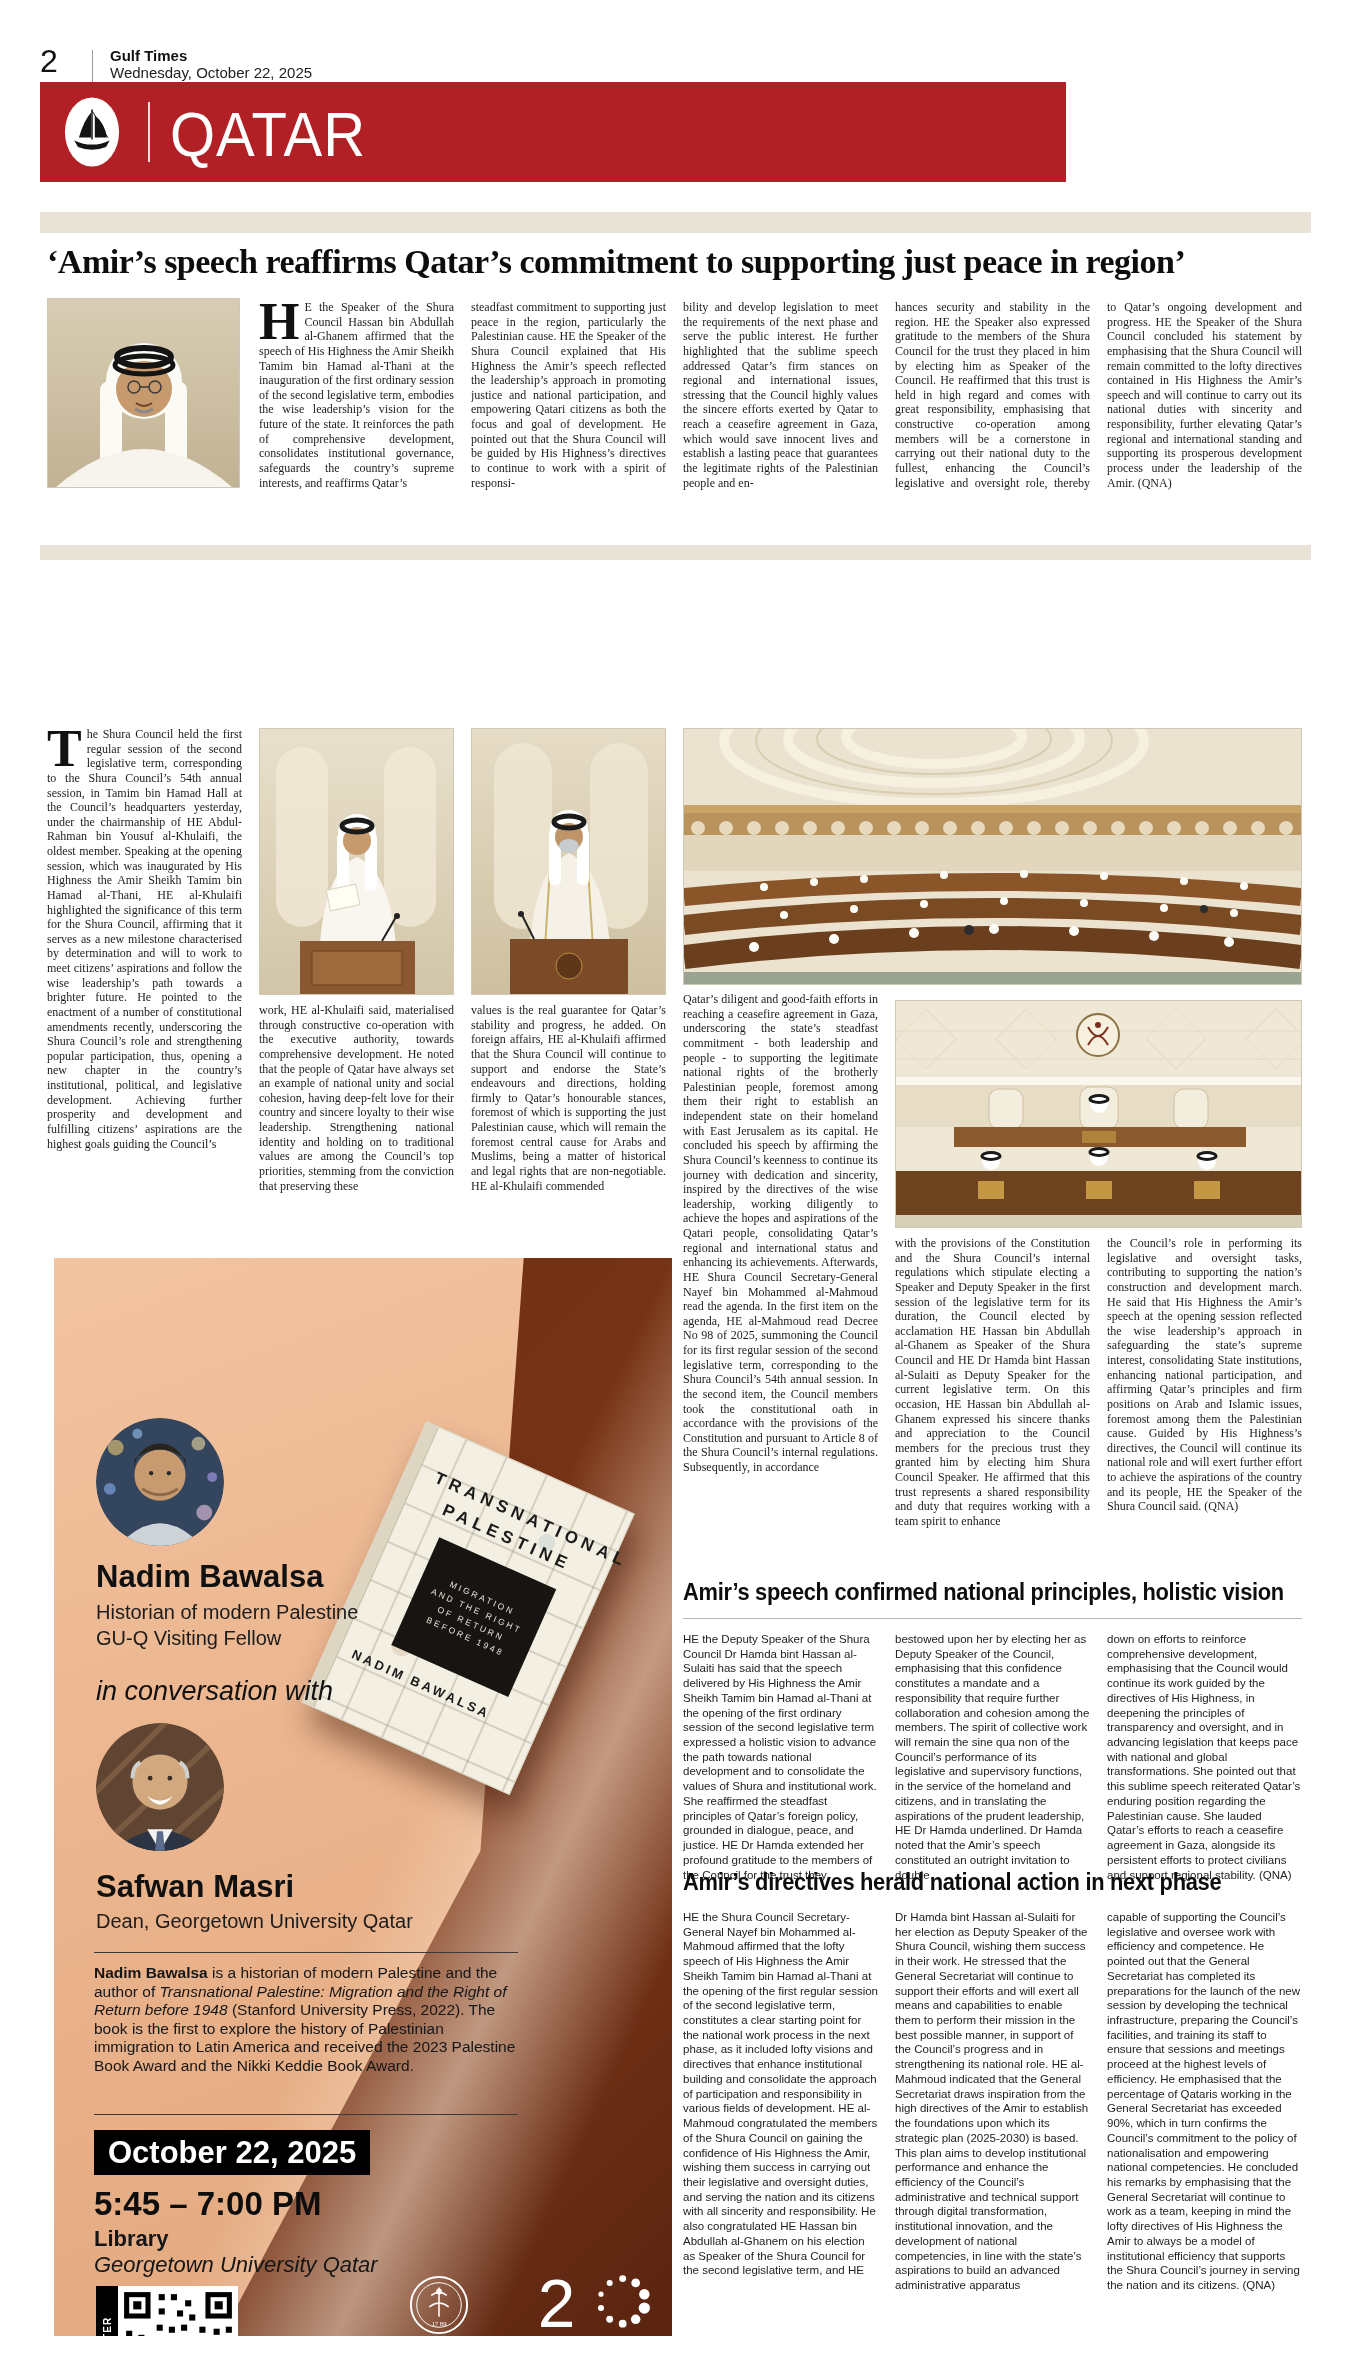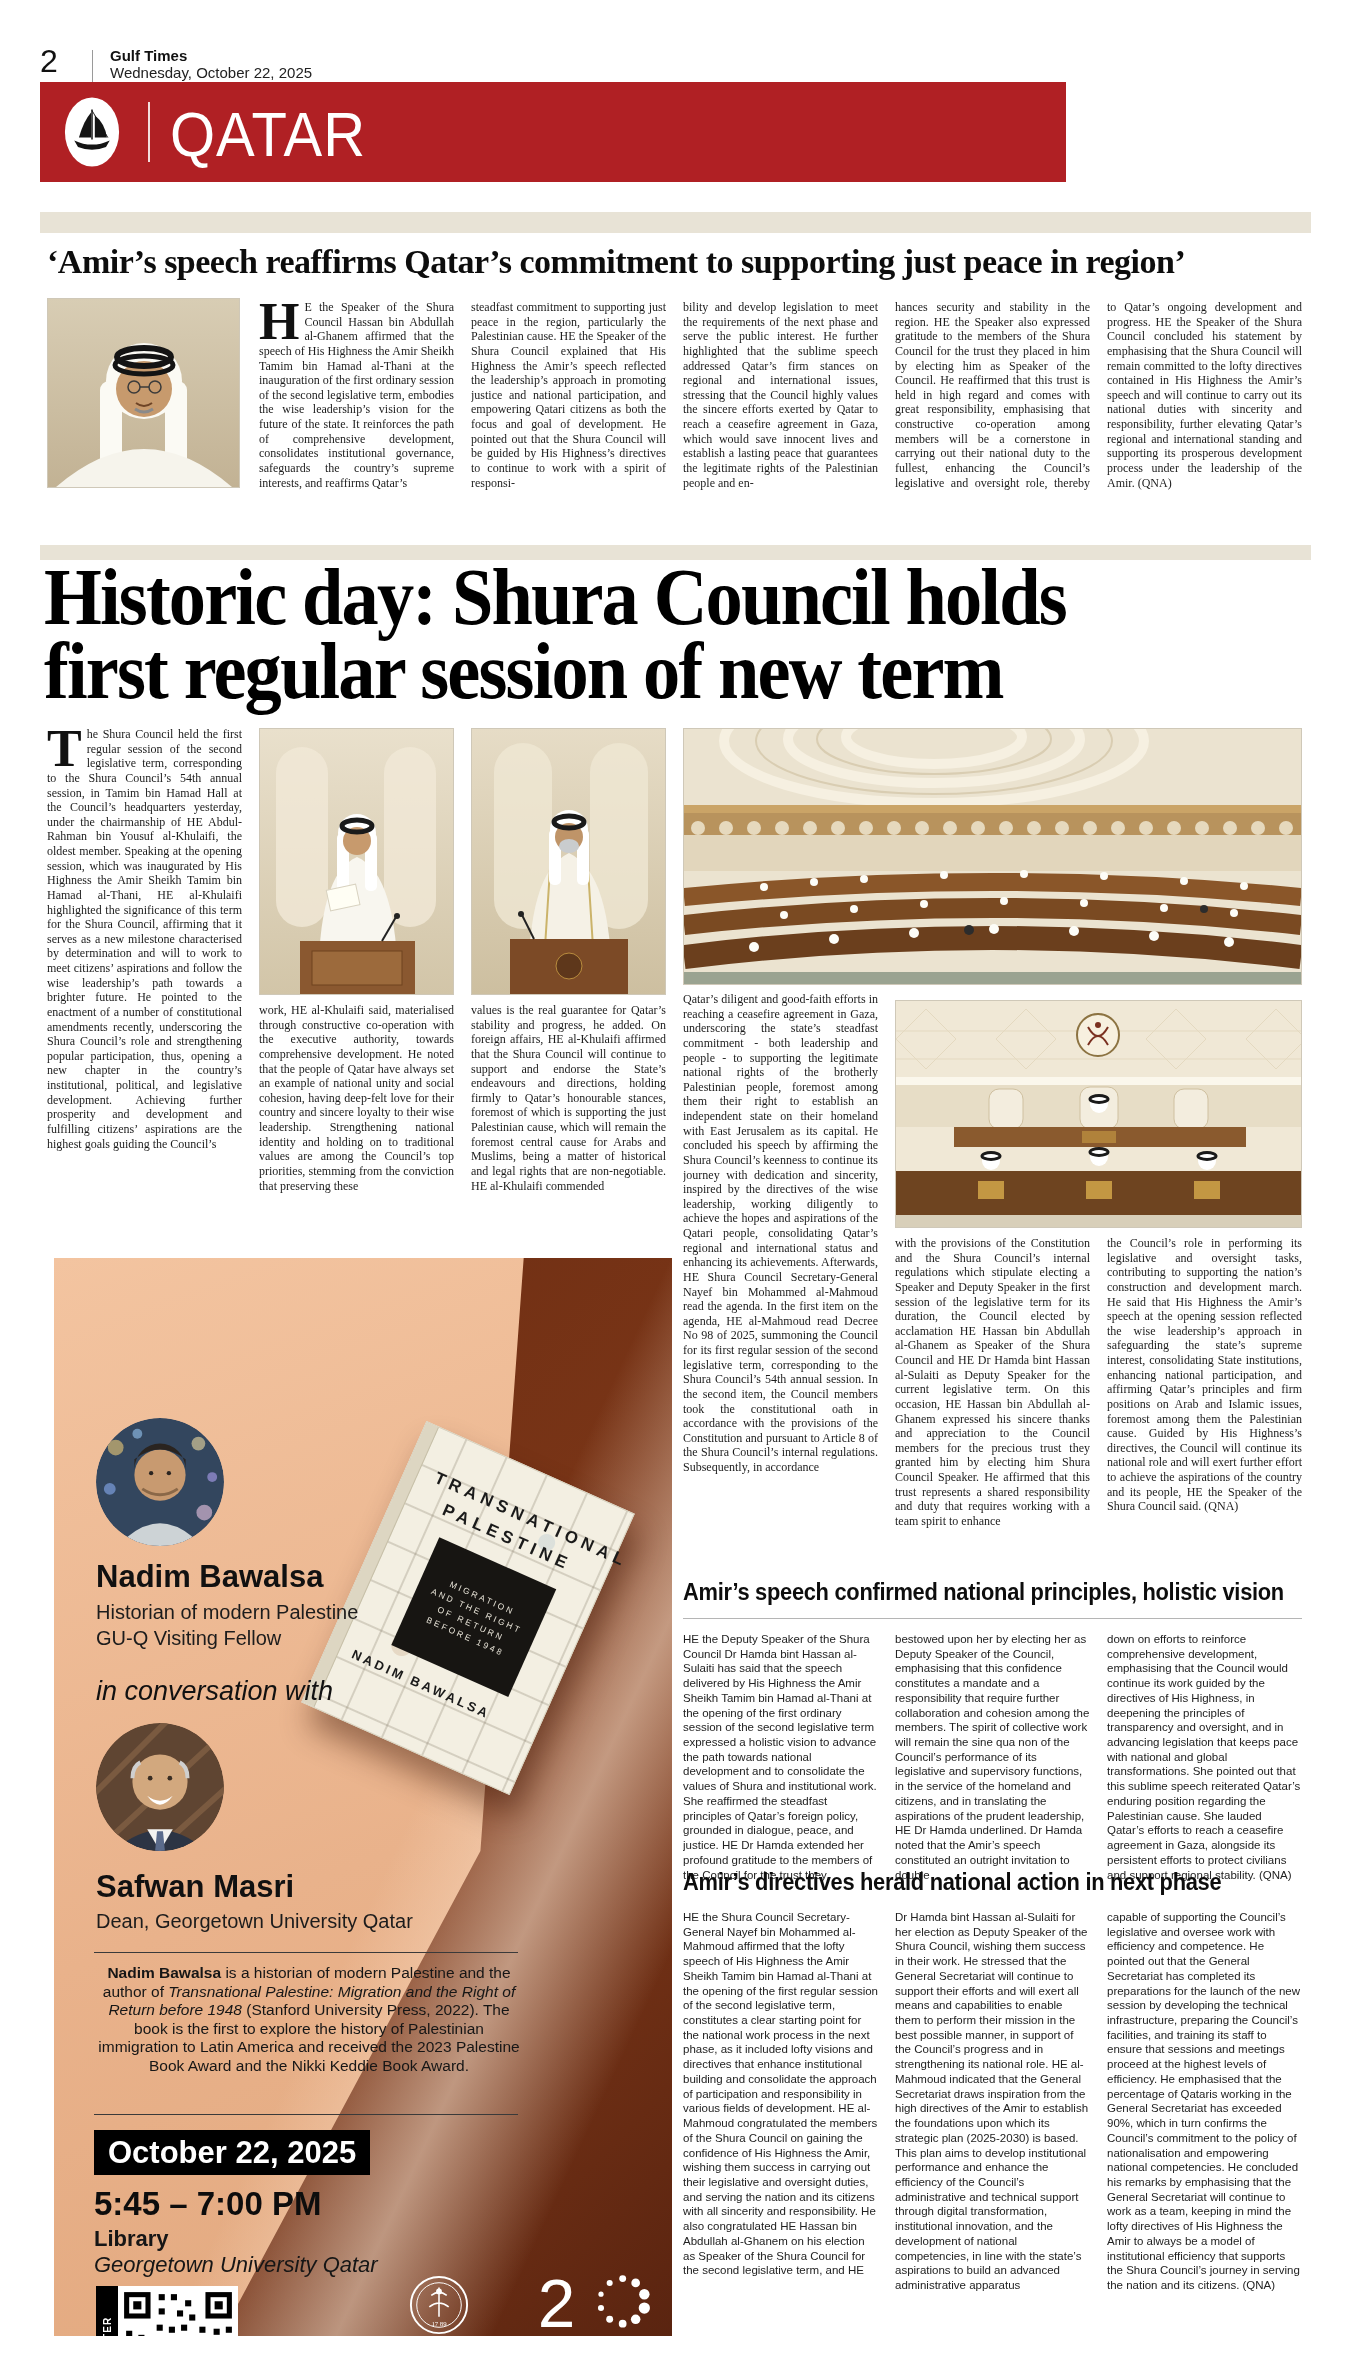--- a/index.html
+++ b/index.html
@@ -45,21 +45,21 @@
            clip-path:polygon(76% 0,100% 0,100% 100%,27% 100%,69% 55%);}
   .ad-glow{position:absolute;left:0;top:0;width:100%;height:100%;
            background:linear-gradient(115deg,transparent 55%,rgba(255,235,215,.55) 70%,transparent 84%);}
   .bt-banner{position:absolute;left:40px;top:76px;background:#0c0c0c;color:#ecb astri;padding:8px 22px;}
   .bt-banner span{font:700 42px/46px "Liberation Sans",sans-serif;letter-spacing:3px;color:#eec39e;}
   .circ{position:absolute;width:128px;height:128px;border-radius:50%;overflow:hidden;}
   .ad-name{position:absolute;font:700 31px/34px "Liberation Sans",sans-serif;color:#111;}
   .ad-role{position:absolute;font:400 20px/26px "Liberation Sans",sans-serif;color:#1c1c1c;}
   .ad-conv{position:absolute;font:italic 400 27px/30px "Liberation Sans",sans-serif;color:#111;}
   .ad-rule{position:absolute;left:40px;width:424px;height:1px;background:#3a3a3a;}
-  .ad-bio{position:absolute;left:40px;top:582px;width:430px;font:400 15.5px/18.5px "Liberation Sans",sans-serif;color:#161616;text-align:center;}
+  .ad-bio{position:absolute;left:40px;top:582px;width:430px;font:400 15.5px/18.5px "Liberation Sans",sans-serif;color:#161616;}
   .date-box{position:absolute;left:40px;top:740px;background:#000;color:#fff;padding:5px 14px;
             font:700 31px/35px "Liberation Sans",sans-serif;}
   .ad-time{position:absolute;left:40px;top:794px;font:700 33px/36px "Liberation Sans",sans-serif;color:#0d0d0d;}
   .ad-venue{position:absolute;left:40px;font:400 22px/26px "Liberation Sans",sans-serif;color:#161616;}
   .reg-tab{width:22px;height:120px;background:#000;color:#fff;display:flex;align-items:center;justify-content:center;
            font:700 10px "Liberation Sans",sans-serif;letter-spacing:1px;
            writing-mode:vertical-rl;transform:rotate(180deg);}
   .seal{position:absolute;left:300px;top:892px;width:170px;text-align:center;color:#fff;}
   .anniv{position:absolute;left:482px;top:896px;width:130px;color:#fff;}
   .book{position:absolute;left:300px;top:196px;width:226px;height:306px;background:#f3efe2;
@@ -138,24 +138,20 @@
   <div class="col" style="left:259px;top:300px;height:192px;">
     <span class="dropcap">H</span><span>E the Speaker of the Shura Council Hassan bin Abdullah al-Ghanem affirmed that the speech of His Highness the Amir Sheikh Tamim bin Hamad al-Thani at the inauguration of the first ordinary session of the second legislative term, embodies the wise leadership’s vision for the future of the state. It reinforces the path of comprehensive development, consolidates institutional governance, safeguards the country’s supreme interests, and reaffirms Qatar’s</span>
   </div>
   <div class="col" style="left:471px;top:300px;height:192px;">steadfast commitment to supporting just peace in the region, particularly the Palestinian cause. HE the Speaker of the Shura Council explained that His Highness the Amir’s speech reflected the leadership’s approach in promoting justice and national participation, and empowering Qatari citizens as both the focus and goal of development. He pointed out that the Shura Council will be guided by His Highness’s directives to continue to work with a spirit of responsi-</div>
   <div class="col" style="left:683px;top:300px;height:192px;">bility and develop legislation to meet the requirements of the next phase and serve the public interest. He further highlighted that the sublime speech addressed Qatar’s firm stances on regional and international issues, stressing that the Council highly values the sincere efforts exerted by Qatar to reach a ceasefire agreement in Gaza, which would save innocent lives and establish a lasting peace that guarantees the legitimate rights of the Palestinian people and en-</div>
   <div class="col" style="left:895px;top:300px;height:192px;">hances security and stability in the region. HE the Speaker also expressed gratitude to the members of the Shura Council for the trust they placed in him by electing him as Speaker of the Council. He reaffirmed that this trust is held in high regard and comes with great responsibility, emphasising that constructive co-operation among members will be a cornerstone in carrying out their national duty to the fullest, enhancing the Council’s legislative and oversight role, thereby contributing</div>
   <div class="col" style="left:1107px;top:300px;height:192px;">to Qatar’s ongoing development and progress. HE the Speaker of the Shura Council concluded his statement by emphasising that the Shura Council will remain committed to the lofty directives contained in His Highness the Amir’s speech and will continue to carry out its national duties with sincerity and responsibility, further elevating Qatar’s regional and international standing and supporting its prosperous development process under the leadership of the Amir. (QNA)</div>
 
   <div class="strip" style="top:545px;height:15px;"></div>
 
-  <div class="main-hl">
-    <div>Historic day: Shura Council holds</div>
-    <div>first regular session of new term</div>
-  </div>
 
   <div class="col" style="left:47px;top:727px;height:526px;">
     <span class="dropcap">T</span><span>he Shura Council held the first regular session of the second legislative term, corresponding to the Shura Council’s 54th annual session, in Tamim bin Hamad Hall at the Council’s headquarters yesterday, under the chairmanship of HE Abdul-Rahman bin Yousuf al-Khulaifi, the oldest member. Speaking at the opening session, which was inaugurated by His Highness the Amir Sheikh Tamim bin Hamad al-Thani, HE al-Khulaifi highlighted the significance of this term for the Shura Council, affirming that it serves as a new milestone characterised by determination and will to work to meet citizens’ aspirations and follow the wise leadership’s path towards a brighter future. He pointed to the enactment of a number of constitutional amendments recently, underscoring the Shura Council’s role and strengthening popular participation, thus, opening a new chapter in the country’s institutional, political, and legislative development. Achieving further prosperity and development and fulfilling citizens’ aspirations are the highest goals guiding the Council’s</span>
   </div>
 
   <div class="photo" style="left:259px;top:728px;width:195px;height:267px;">
     <svg viewBox="0 0 193 265" width="193" height="265" preserveAspectRatio="none">
       <defs>
           <linearGradient id="pa" x1="0" y1="0" x2="0" y2="1">
         <stop offset="0" stop-color="#e9e0cc"></stop>

